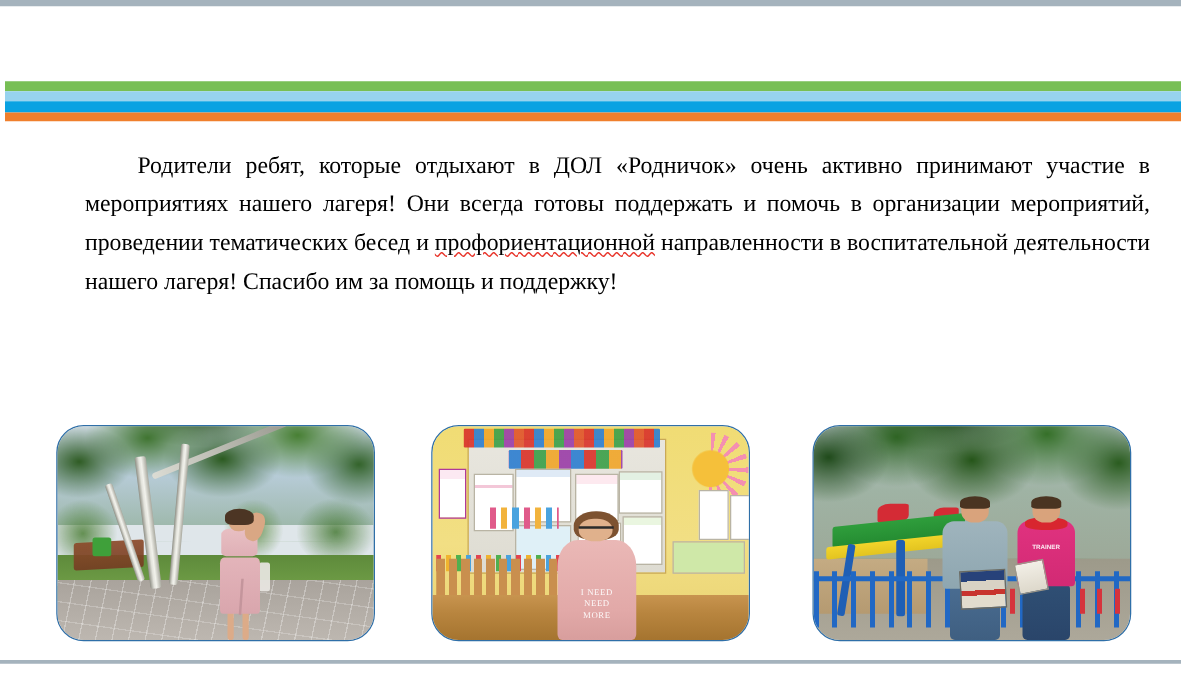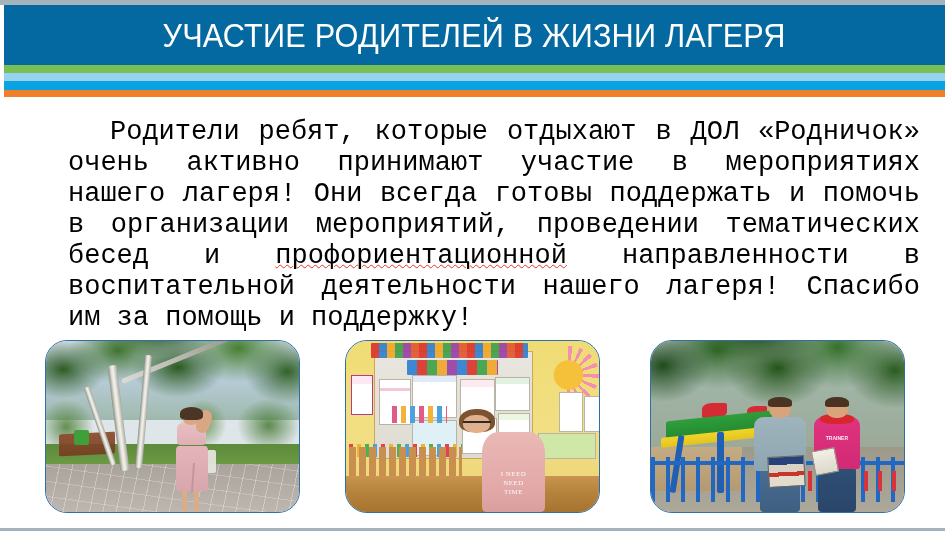--- a/index.html
+++ b/index.html
@@ -75,22 +75,22 @@
   .stripe-bright { top: 16px; height: 9px;  background: #09a2e2; }
   .stripe-orange { top: 25px; height: 7px;  background: #f07f2c; }
 
   
   .body-text {
     position: absolute;
     left: 68px;
     top: 117px;
     width: 852px;
     color: #000000;
-    font-family: Liberation Mono, monospace;
-    font-size: 27px;
+    font-family: Liberation Serif, serif;
+    font-size: 19px;
     line-height: 31px;
     text-align: justify;
     text-indent: 42px;
     text-justify: inter-word;
     word-spacing: 0px;
   }
   .body-text .spell {
     text-decoration: underline;
     text-decoration-style: wavy;
     text-decoration-color: #e8342a;
@@ -324,21 +324,20 @@
     background: #e0b18c; border-radius: 46%;
   }
   .p2-glasses {
     position: absolute; left: 29%; top: 11%; width: 40%; height: 4%;
     border-top: 2.5px solid #2b2b2b;
   }
   .p2-shirt {
     position: absolute; left: 6%; top: 22%; width: 88%; height: 78%;
     background: linear-gradient(180deg,#eab8b6 0%, #e2a9a8 70%, #d89e9d 100%);
     border-radius: 26% 26% 6% 6%;
-    margin-left: 36px;
   }
   .p2-shirt-text {
     position: absolute; left: 50%; top: 48%; transform: translateX(-50%);
     width: 72%; text-align: center; color: #ffffff;
     font-family: "Liberation Serif", serif; font-size: 7px;
     line-height: 9px; letter-spacing: .5px; opacity: .92;
   }
 
   
   .p3-sky {
@@ -457,23 +456,20 @@
     background: #a5b3bd;
   }
 </style>
 </head>
 <body>
 
 <div class="slide">
 
   <div class="top-rule"></div>
 
-  <div class="header-banner">
-    <div class="header-title">УЧАСТИЕ РОДИТЕЛЕЙ В ЖИЗНИ ЛАГЕРЯ</div>
-  </div>
 
   <div class="stripes">
     <div class="stripe stripe-green"></div>
     <div class="stripe stripe-pale"></div>
     <div class="stripe stripe-bright"></div>
     <div class="stripe stripe-orange"></div>
   </div>
 
   <div class="body-text"><span>Родители ребят, которые отдыхают в ДОЛ «Родничок» очень активно принимают участие в мероприятиях нашего лагеря! Они всегда готовы поддержать  и помочь в организации мероприятий, проведении тематических бесед и </span><span class="spell">профориентационной</span><span> направленности в воспитательной деятельности нашего лагеря! Спасибо им за помощь и поддержку!</span></div>
 
@@ -526,21 +522,21 @@
         <div class="p2-poster right3"></div>
         <div class="p2-kids-row"></div>
         <div class="p2-fence-flowers"></div>
         <div class="p2-fence"></div>
         <div class="p2-table"></div>
         <div class="p2-woman">
           <div class="p2-shirt">
             <div class="p2-shirt-text">
                 <div>I NEED</div>
                 <div>NEED</div>
-                <div>TIME</div>
+                <div>MORE</div>
               </div>
           </div>
           <div class="p2-hair"></div>
           <div class="p2-face"></div>
           <div class="p2-glasses"></div>
         </div>
       </div>
     </div>
 
     <div class="photo-frame p3">

